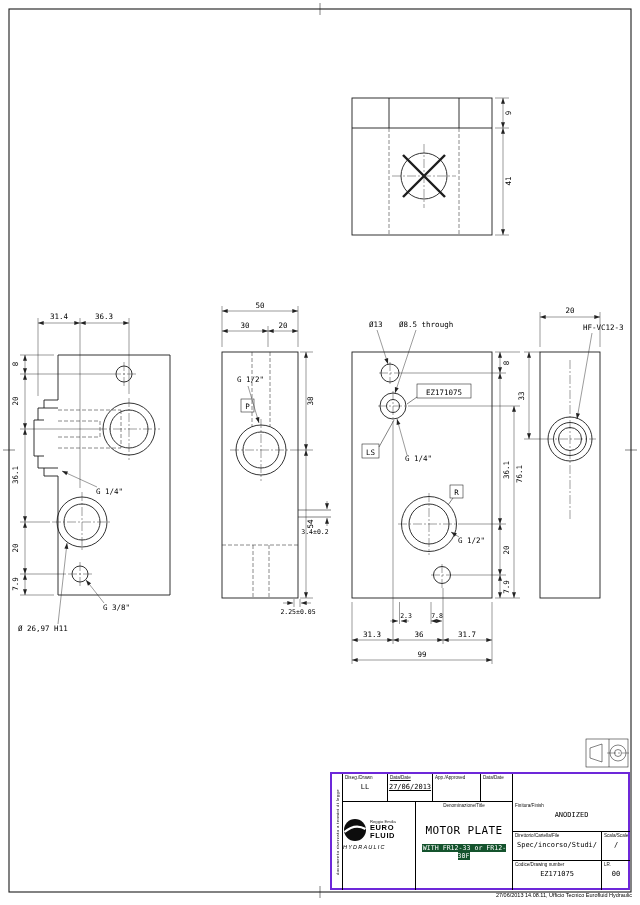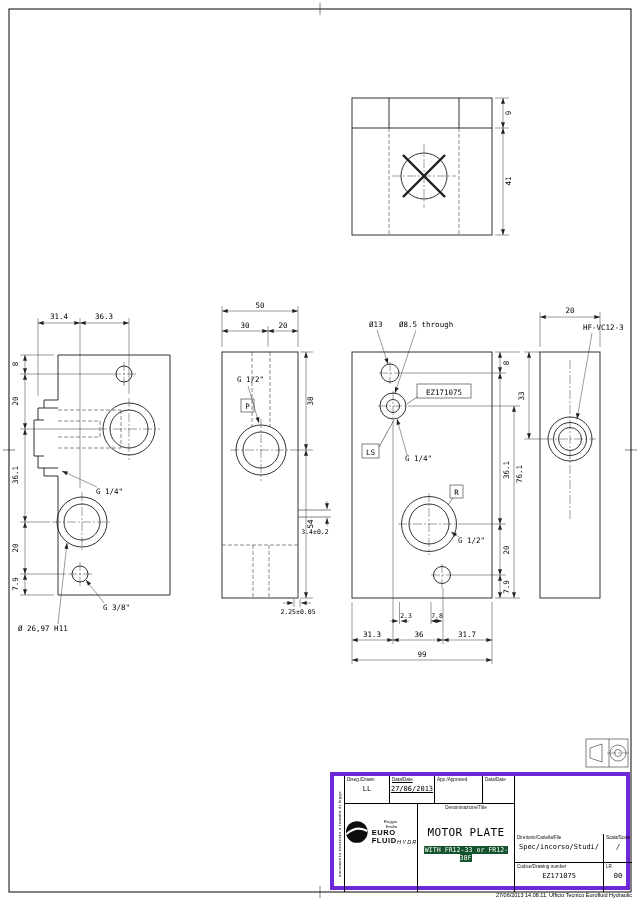--- a/index.html
+++ b/index.html
@@ -11,33 +11,33 @@
   .h{fill:none;stroke:#2a2a2a;stroke-width:0.55;stroke-dasharray:4 2;}
   .cl{fill:none;stroke:#2a2a2a;stroke-width:0.45;stroke-dasharray:9 2 2 2;}
   .ext{fill:none;stroke:#222;stroke-width:0.45;}
   .dim{fill:none;stroke:#222;stroke-width:0.45;marker-start:url(#arr);marker-end:url(#arr);}
   .ldr{fill:none;stroke:#222;stroke-width:0.45;marker-end:url(#arr);}
   .bold{stroke-width:2.4;}
   .drawing-svg text{fill:#000;font-family:"DejaVu Sans Mono",monospace;font-size:7.5px;}
   .drawing-svg text.small{font-size:6.5px;}
 
   
-  .tb{position:absolute;left:330px;top:772px;width:300px;height:118px;border:4px solid #6d28d9;background:#fff;}
+  .tb{position:absolute;left:330px;top:772px;width:300px;height:118px;border:2px solid #6d28d9;background:#fff;}
   .cell{position:absolute;border-right:1px solid #000;border-bottom:1px solid #000;overflow:hidden;}
   .nr{border-right:none;} .nb{border-bottom:none;}
   .lab{font-size:4.6px;line-height:1.1;padding:1px 0 0 2px;color:#111;white-space:nowrap;}
   .lab.center{text-align:center;padding-left:0;}
   .val{text-align:center;font-size:7px;font-family:"DejaVu Sans Mono",monospace;color:#000;margin-top:3px;white-space:nowrap;}
   .val.big{font-size:8px;margin-top:4px;}
   .title-main{text-align:center;font-size:11px;letter-spacing:0.4px;margin-top:16px;font-family:"DejaVu Sans Mono",monospace;}
   .title-sub{text-align:center;font-size:6.6px;margin-top:7px;font-family:"DejaVu Sans Mono",monospace;}
   .hl{background:#14532d;color:#fff;padding:0 1px;}
   .vstrip{display:flex;align-items:center;justify-content:center;}
   .vstrip span{writing-mode:vertical-rl;transform:rotate(180deg);font-size:4.2px;letter-spacing:0.4px;color:#000;white-space:nowrap;}
-  .logo-wrap{padding-top:16px;display:flex;flex-direction:row;align-items:flex-end;}
+  .logo-wrap{padding-top:16px;display:flex;flex-direction:column;align-items:flex-start;}
   .logo-row{display:flex;align-items:center;gap:3px;}
   .logo-col{display:flex;flex-direction:column;}
   .logo-city{font-size:4.2px;line-height:1.1;text-align:right;color:#222;}
   .logo-brand{font-size:7.5px;font-weight:bold;line-height:1.05;letter-spacing:0.6px;}
   .logo-sub{font-size:5.5px;font-style:italic;letter-spacing:1.2px;margin-top:2px;}
   .stamp{position:absolute;right:8px;top:892px;font-size:5.5px;color:#000;white-space:nowrap;}
 </style>
 </head>
 <body>
 
@@ -327,20 +327,24 @@
   </div>
 
   <div class="cell nb" style="left:84px;top:28px;width:97px;height:88px;">
     <div class="lab center">Denominazione/Title</div>
     <div class="title-main">MOTOR PLATE</div>
     <div class="title-sub">
       <span class="hl">WITH FR12-33 or FR12-30F</span>
     </div>
   </div>
 
+  <div class="cell nr" style="left:181px;top:28px;width:117px;height:30px;">
+    <div class="lab">Finitura/Finish</div>
+    <div class="val">ANODIZED</div>
+  </div>
   <div class="cell" style="left:181px;top:58px;width:89px;height:29px;">
     <div class="lab">Direttorio/Cartella/File</div>
     <div class="val">Spec/incorso/Studi/</div>
   </div>
   <div class="cell nr" style="left:270px;top:58px;width:28px;height:29px;">
     <div class="lab">Scala/Scale</div>
     <div class="val">/</div>
   </div>
   <div class="cell nb" style="left:181px;top:87px;width:89px;height:29px;">
     <div class="lab">Codice/Drawing number</div>

